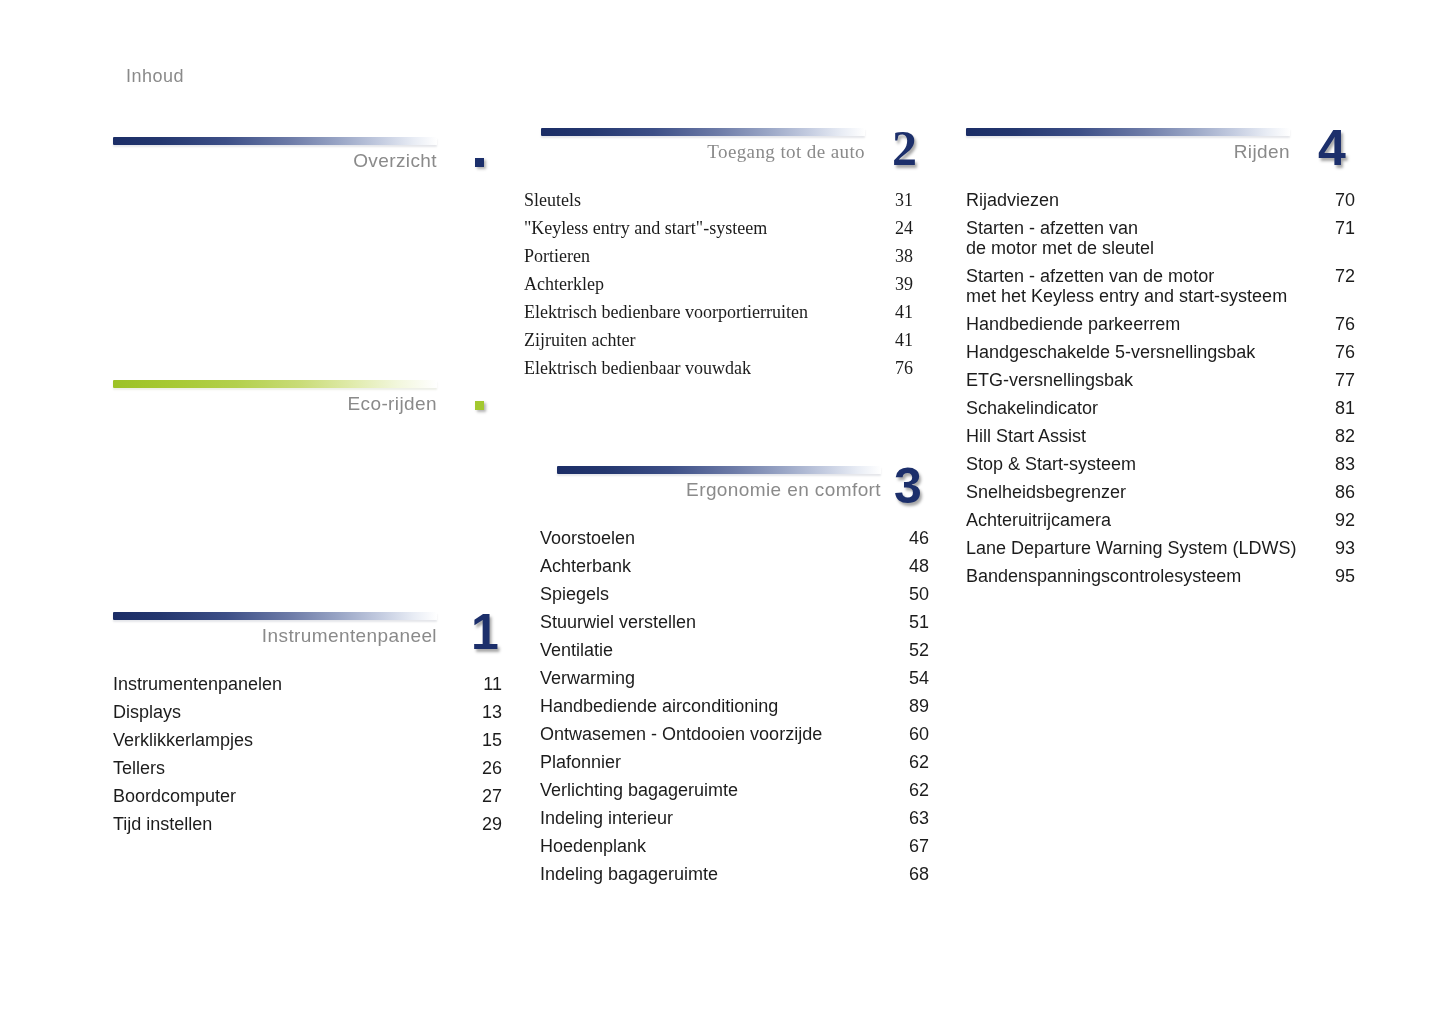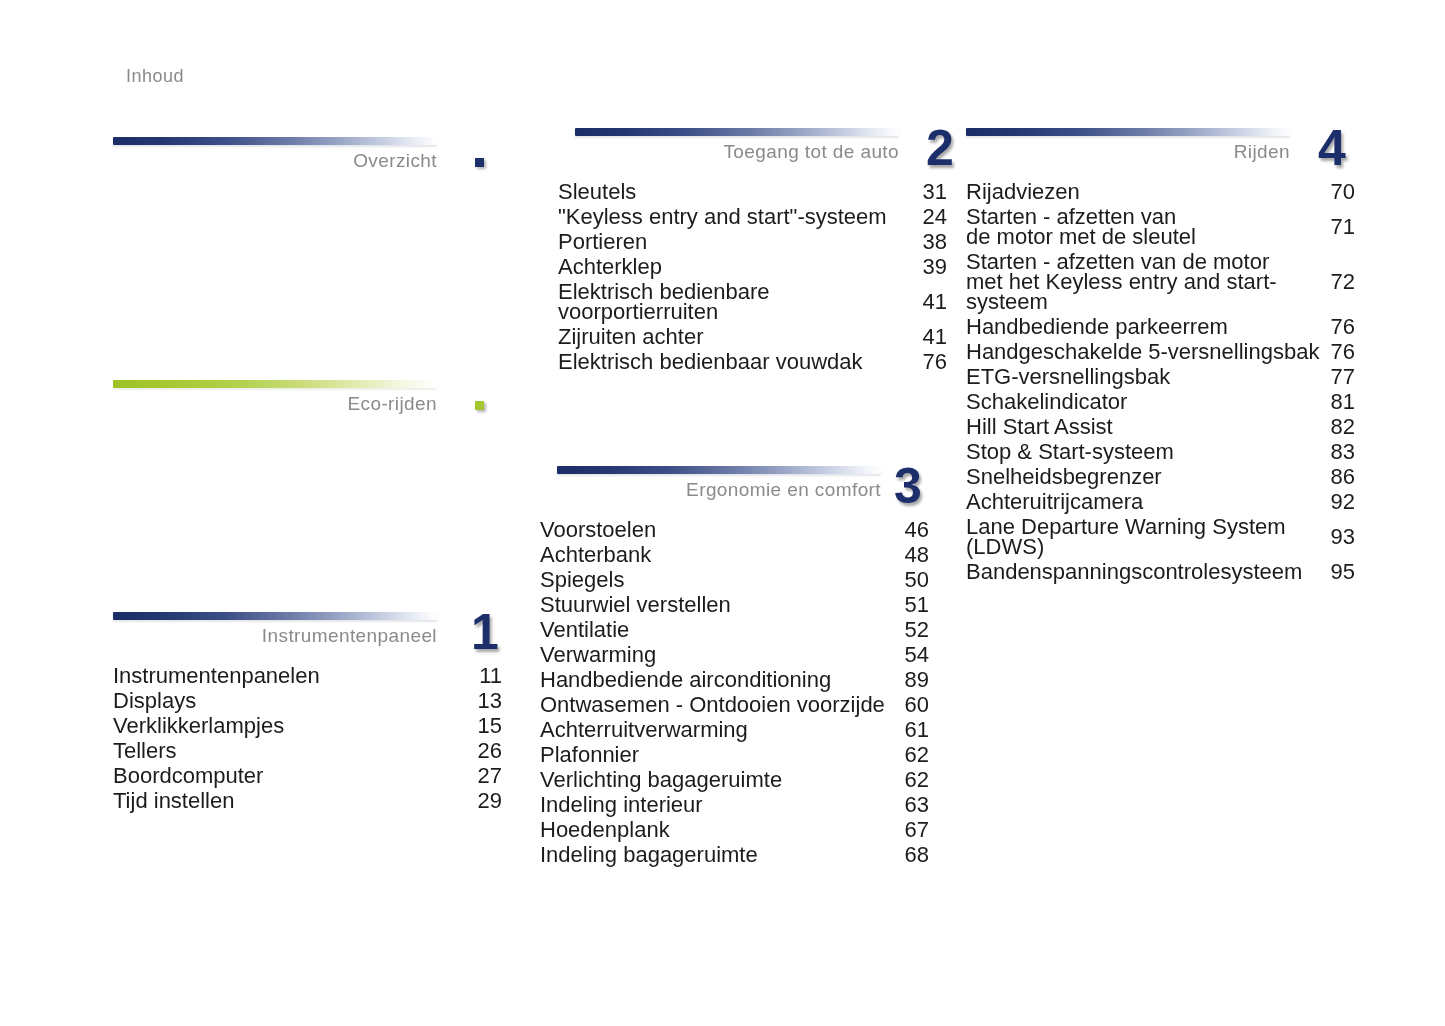--- a/index.html
+++ b/index.html
@@ -16,21 +16,21 @@
     left: 126px;
     top: 66px;
     font-size: 18px;
     letter-spacing: 0.5px;
     color: var(--gray, #8a8a8a);
   }
   .toc-section { position: absolute; width: 389px; }
   #sec-overzicht        { left: 113px; top: 137px; height: 110px; }
   #sec-eco              { left: 113px; top: 380px; height: 110px; }
   #sec-instrumentenpaneel { left: 113px; top: 612px; height: 260px; }
-  #sec-toegang          { left: 558px; top: 128px; height: 290px; }
+  #sec-toegang          { left: 524px; top: 128px; height: 290px; font-family: Liberation Serif, serif; }
   #sec-ergonomie        { left: 540px; top: 466px; height: 440px; }
   #sec-rijden           { left: 966px; top: 128px; height: 450px; }
 
   .bar {
     position: absolute;
     top: 0; left: 0; right: 65px;
     height: 8px;
     border-radius: 1px;
   }
   .bar.navy {
@@ -77,25 +77,26 @@
     width: 9px; height: 9px;
     box-shadow: 2px 2px 3px rgba(0, 0, 0, 0.30);
   }
   .square.navy  { background: var(--navy, #1c2f6b); }
   .square.green { background: var(--green, #a3c82f); }
 
   .items { position: absolute; top: 54px; left: 0; right: 0; }
   .toc-row {
     display: flex;
     justify-content: space-between;
-    align-items: center;
+    align-items: flex-start;
     margin-bottom: 5px;
-    font-size: 22px;
+    font-size: 18px;
     line-height: 20px;
     color: var(--text, #1c1c1c);
+    margin-top: 8px;
   }
   .toc-title { white-space: pre-line; }
   .toc-dest  { margin-left: 8px; }
 </style>
 </head>
 <body>
 
 <div class="doc-title">Inhoud</div>
 
 <div class="toc-section" id="sec-overzicht">
@@ -231,24 +232,20 @@
     <span class="toc-title">Handbediende airconditioning</span>
     <span class="toc-dest">89</span>
   </div>
 
 
   <div class="toc-row">
     <span class="toc-title">Ontwasemen - Ontdooien voorzijde</span>
     <span class="toc-dest">60</span>
   </div>
 
-  <div class="toc-row">
-    <span class="toc-title">Achterruitverwarming</span>
-    <span class="toc-dest">61</span>
-  </div>
 
   <div class="toc-row">
     <span class="toc-title">Plafonnier</span>
     <span class="toc-dest">62</span>
   </div>
 
   <div class="toc-row">
     <span class="toc-title">Verlichting bagageruimte</span>
     <span class="toc-dest">62</span>
   </div>

